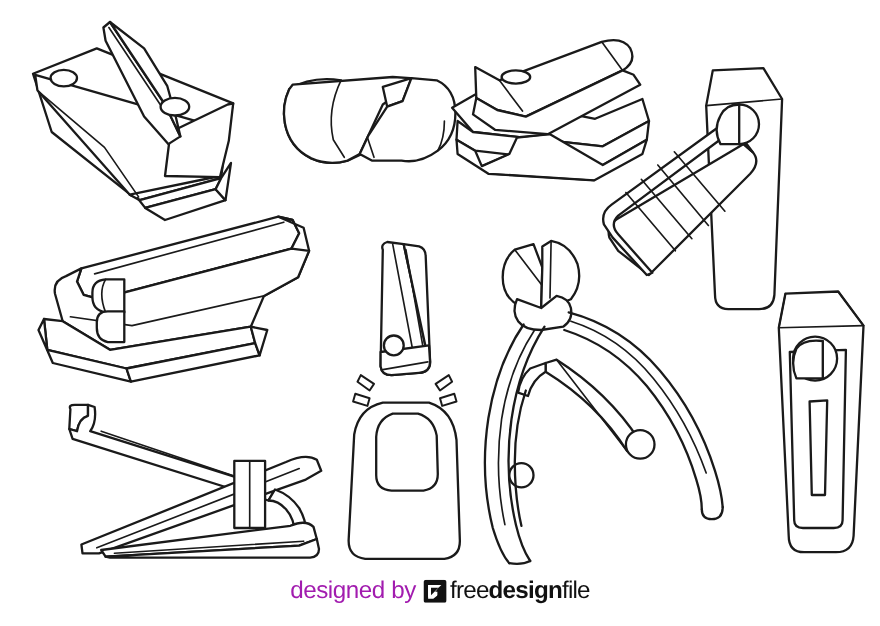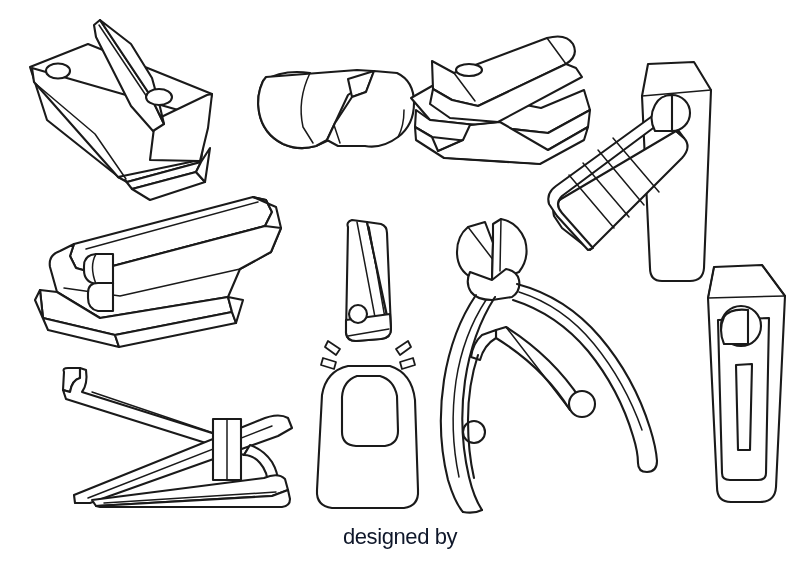--- a/index.html
+++ b/index.html
@@ -63,21 +63,21 @@
     height: 42px;
     display: flex;
     align-items: center;
     justify-content: center;
     gap: 7px;
     user-select: none;
   }
   #footer .credit-text {
     font-size: 22px;
     font-weight: 400;
-    color: #0f172a;
+    color: #a21caf;
     letter-spacing: -0.4px;
     line-height: 1;
   }
   #footer .brand {
     display: inline-flex;
     align-items: center;
     gap: 3px;
     line-height: 1;
   }
   #footer .brand-mark {
@@ -286,13 +286,23 @@
       <circle class="ln" cx="741" cy="326" r="20"></circle>
       <path class="ln" d="M724,317 Q718,330 724,344 L748,344 L748,310 Q730,308 724,317 Z"></path>
       <path class="ln-thin" d="M748,310 L748,344"></path>
     </g>
 
   </svg>
 </div>
 
 <div id="footer">
   <span class="credit-text">designed by</span>
+  <span class="brand">
+    <svg class="brand-mark" viewBox="0 0 40 40" xmlns="http://www.w3.org/2000/svg">
+      <rect x="0" y="0" width="40" height="40" rx="5" ry="5" fill="#111111"></rect>
+      <path d="M8 9 H32 L20 21 H32 L17 33 H8 Z" fill="#ffffff"></path>
+      <path d="M24 9 H33 V33 H24 Z" fill="#111111"></path>
+      <path d="M8 9 H31 L8 31 Z" fill="#ffffff"></path>
+      <path d="M13 14 H26 L13 27 Z" fill="#111111"></path>
+    </svg>
+    <span class="brand-word"><span class="r">free</span><span class="b">design</span><span class="r">file</span></span>
+  </span>
 </div>
 
 </body></html>

